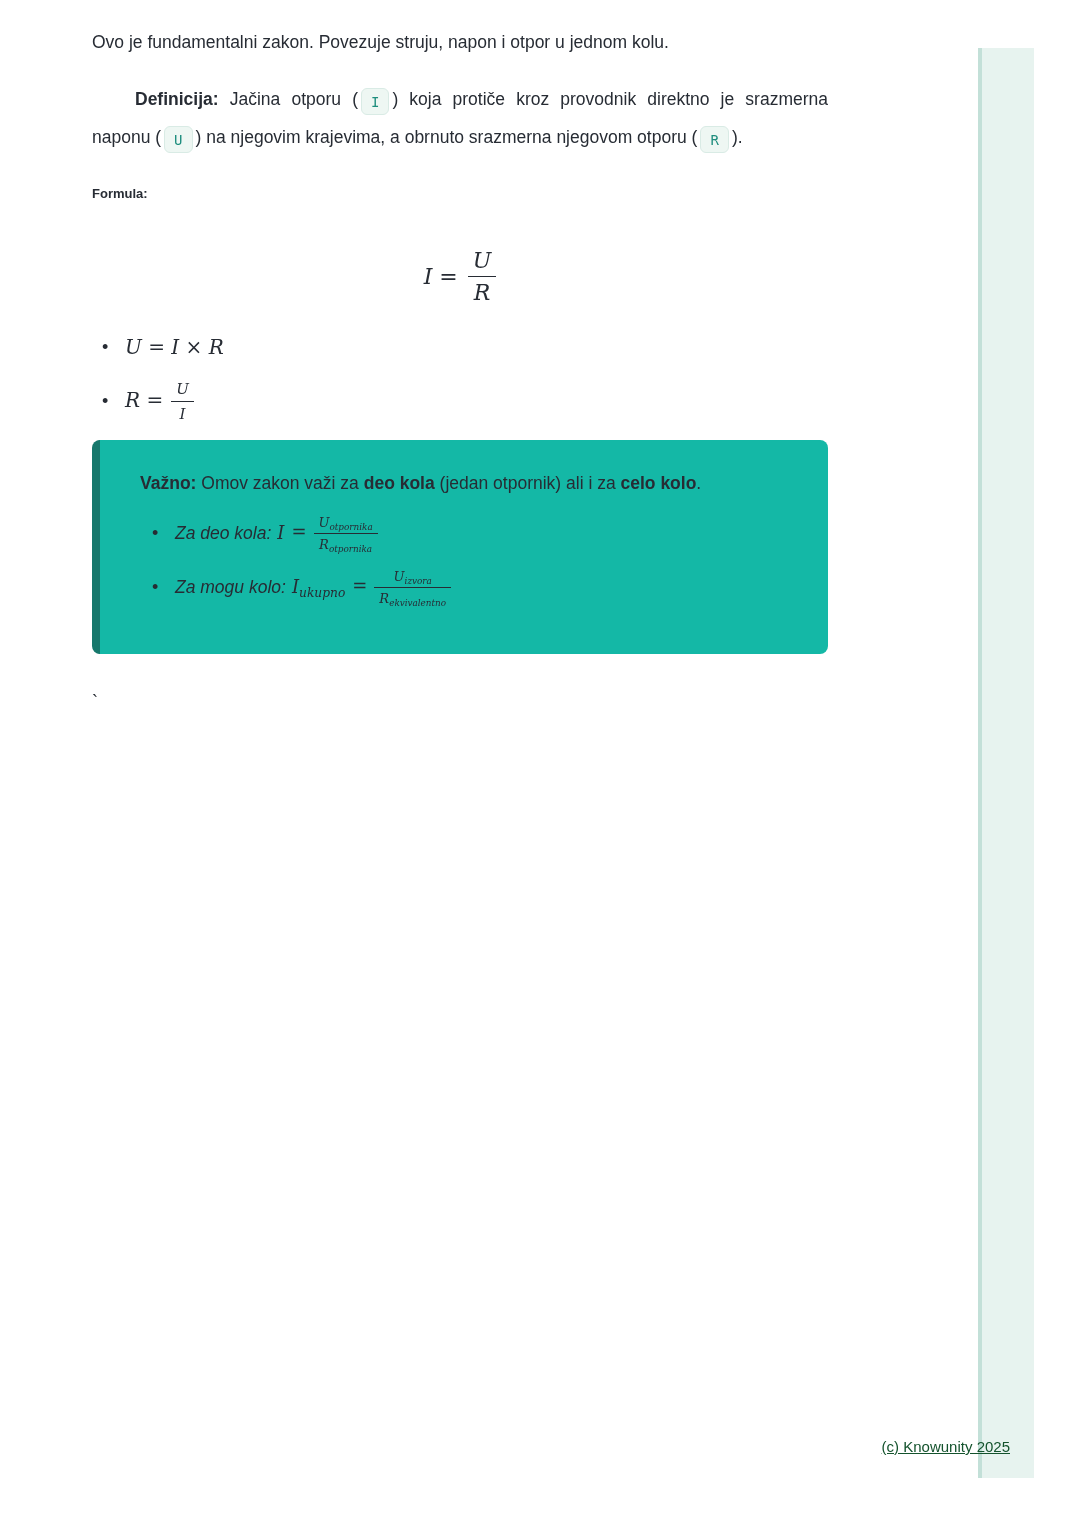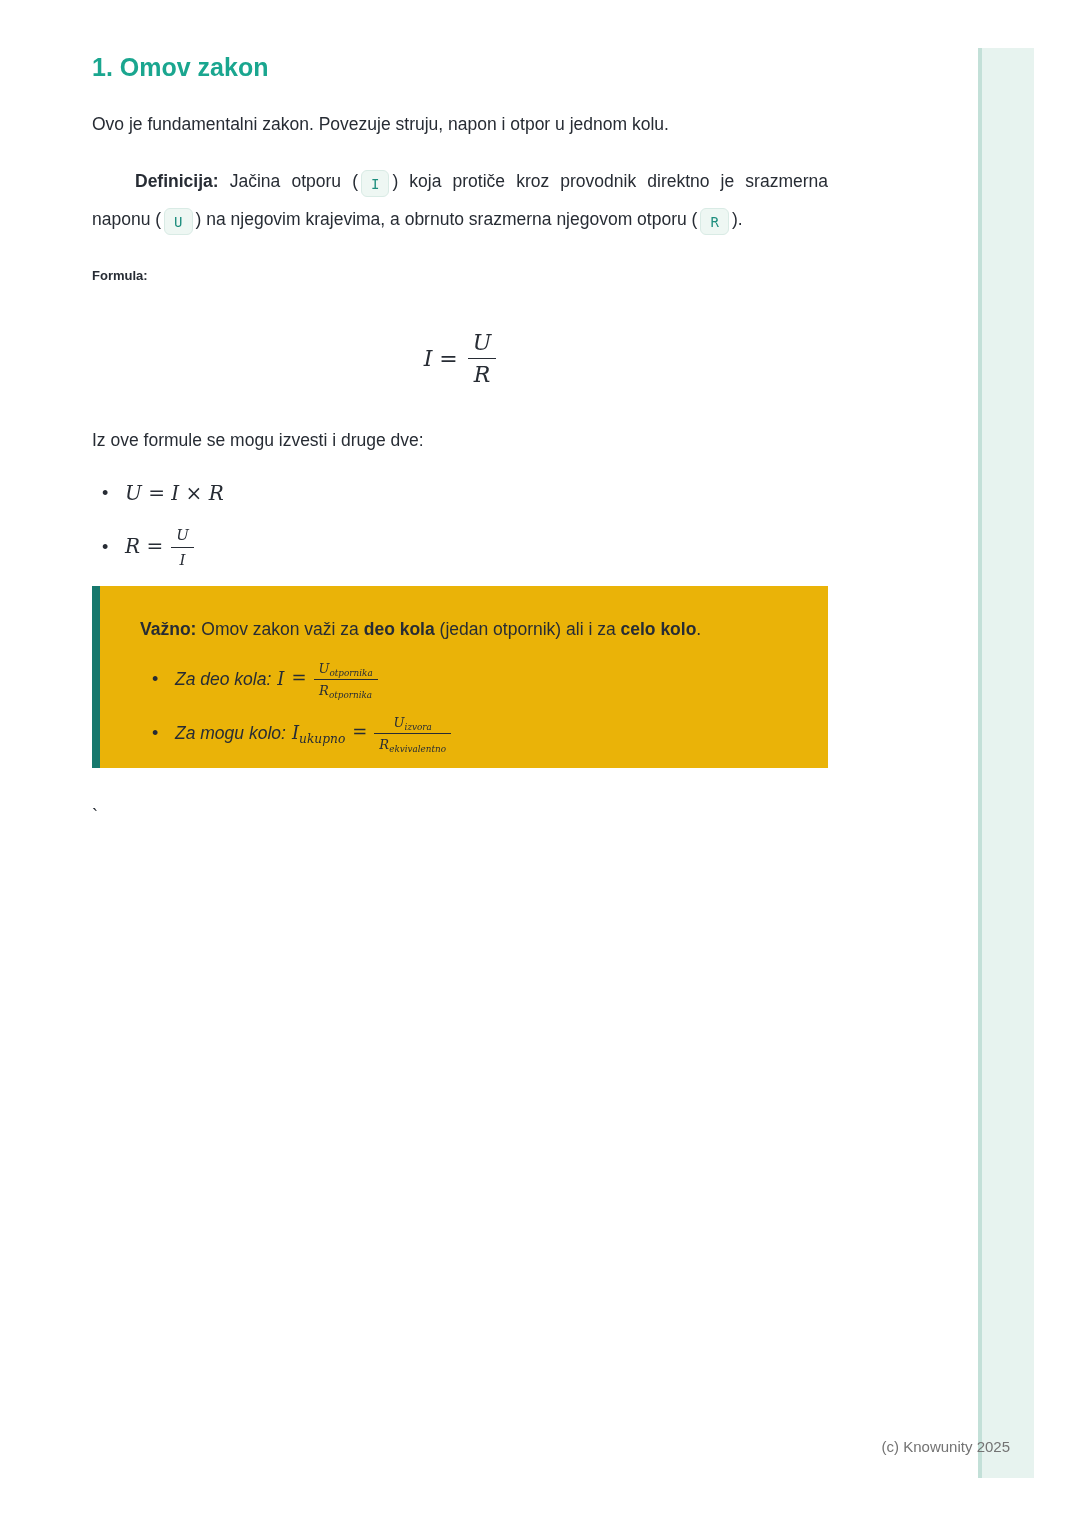--- a/index.html
+++ b/index.html
@@ -123,24 +123,24 @@
     font-family: "Liberation Sans", sans-serif;
     font-style: normal;
     font-size: 18px;
   }
   ul.derived-list li.frac-line { margin-top: 14px; min-height: 46px; }
   ul.derived-list .frac { font-size: 15px; }
   ul.derived-list .math-lhs { margin-right: 8px; }
 
   .callout {
     margin-top: 16px;
-    background: #eab308;
+    background: #14b8a6;
     border-left: 8px solid #17786c;
-    border-radius: 0;
-    padding: 24px 36px 12px 40px;
+    border-radius: 8px;
+    padding: 24px 36px 44px 40px;
   }
   .callout p.callout-text {
     font-size: 17.5px;
     line-height: 38px;
     text-align: justify;
   }
   .callout p.callout-text .lead { font-weight: bold; }
   .callout p.callout-text b { font-weight: bold; }
 
   .callout ul {
@@ -173,48 +173,47 @@
     margin-top: 38px;
     font-size: 18px;
     color: #272c34;
   }
 
   .footer-credit {
     position: absolute;
     top: 1438px;
     right: 70px;
     font-size: 15px;
-    color: #737373;
+    color: #14532d;
     z-index: 2;
+    text-decoration: underline;
   }
 </style>
 </head>
 <body>
 
 <div class="side-strip"></div>
 
 <div class="content">
 
-  <h1 class="page-title">1. Omov zakon</h1>
 
   <p class="intro">Ovo je fundamentalni zakon. Povezuje struju, napon i otpor u jednom kolu.</p>
 
   <p class="definition"><span class="lead">Definicija:</span><span> Jačina otporu (</span><span class="code-badge">I</span><span>) koja protiče kroz provodnik direktno je srazmerna naponu (</span><span class="code-badge">U</span><span>) na njegovim krajevima, a obrnuto srazmerna njegovom otporu (</span><span class="code-badge">R</span><span>).</span></p>
 
   <p class="formula-label">Formula:</p>
 
   <div class="math-display math">
     <span class="math-lhs">I =</span>
     <span class="frac">
       <span class="num">U</span>
       <span class="den">R</span>
     </span>
   </div>
 
-  <p class="derived-intro">Iz ove formule se mogu izvesti i druge dve:</p>
 
   <ul class="derived-list">
     <li>
       <span class="bullet-dot">•</span>
       <span class="math">U = I × R</span>
     </li>
     <li class="frac-line">
       <span class="bullet-dot">•</span>
       <span class="math">
         <span class="math-lhs">R =</span><span class="frac"><span class="num">U</span><span class="den">I</span></span>

